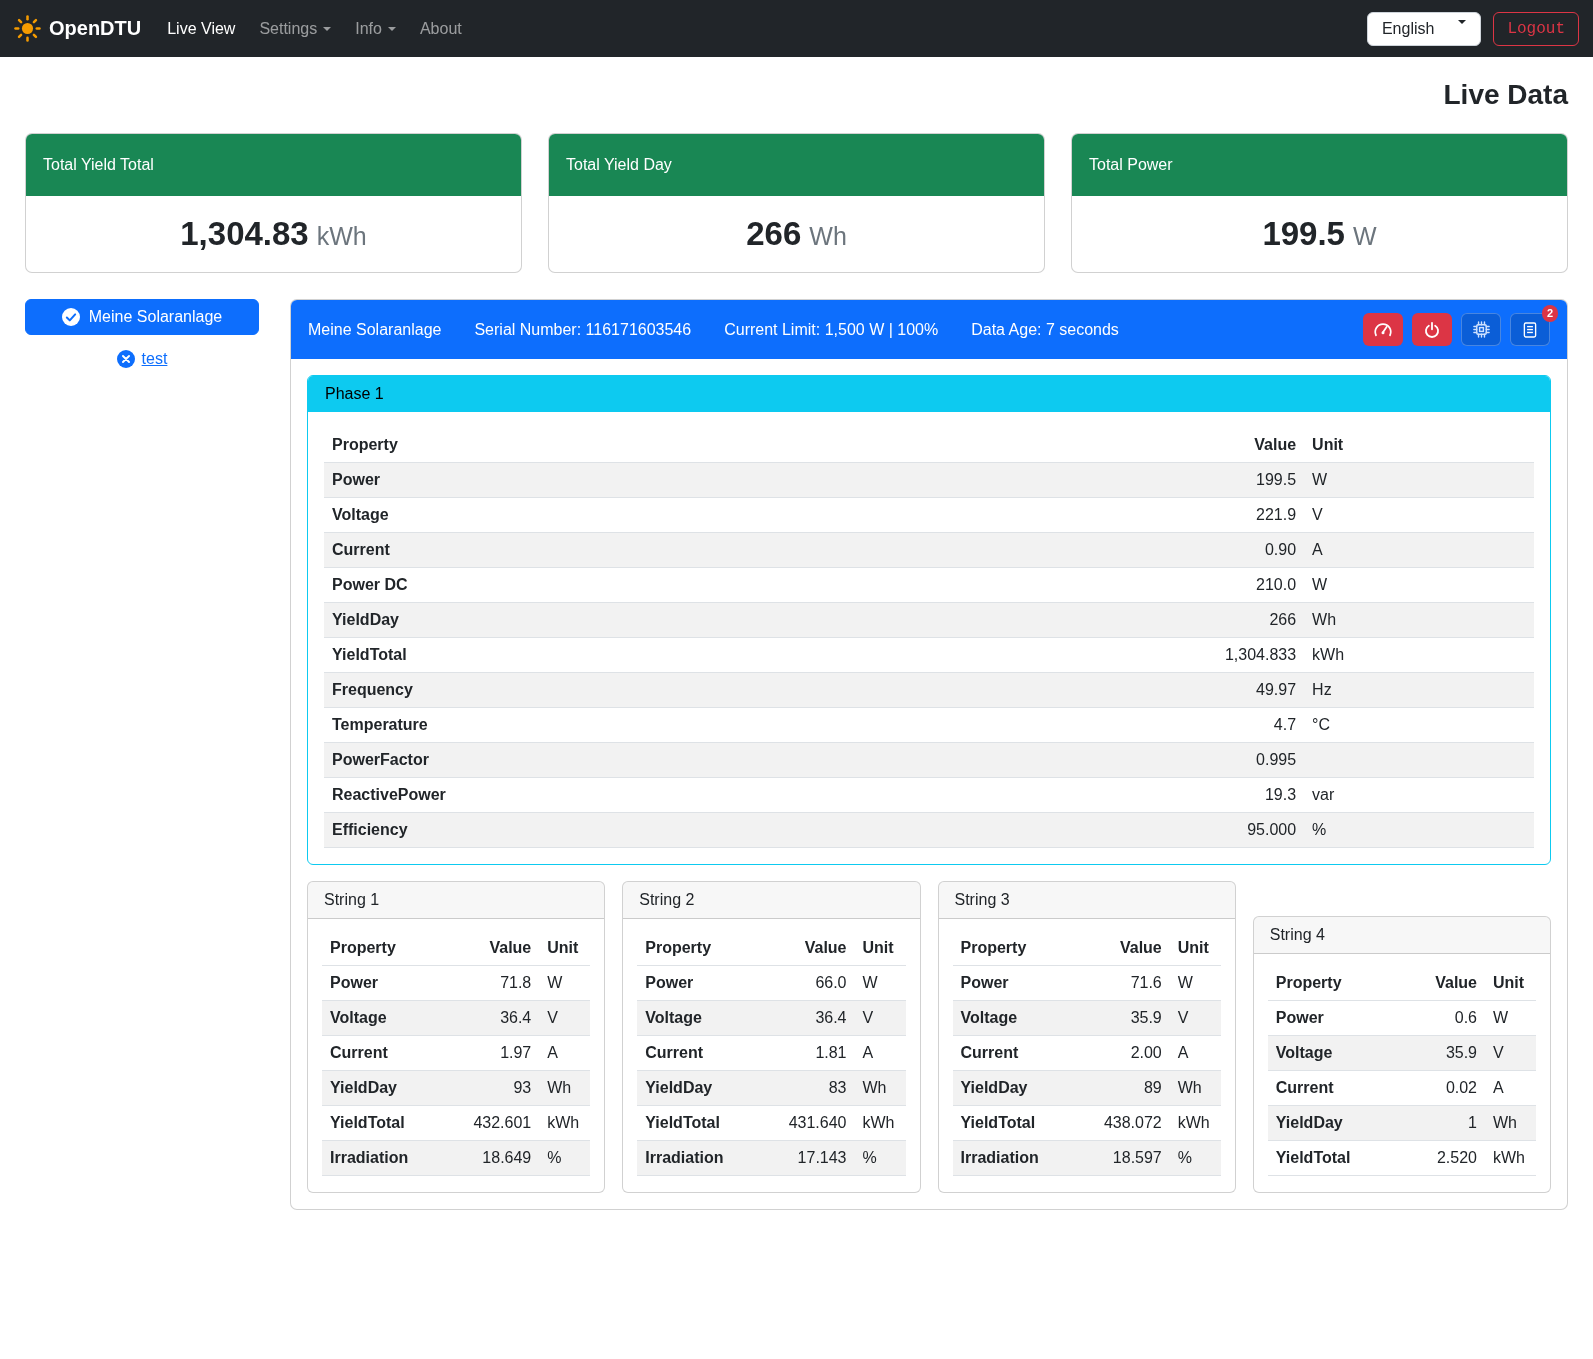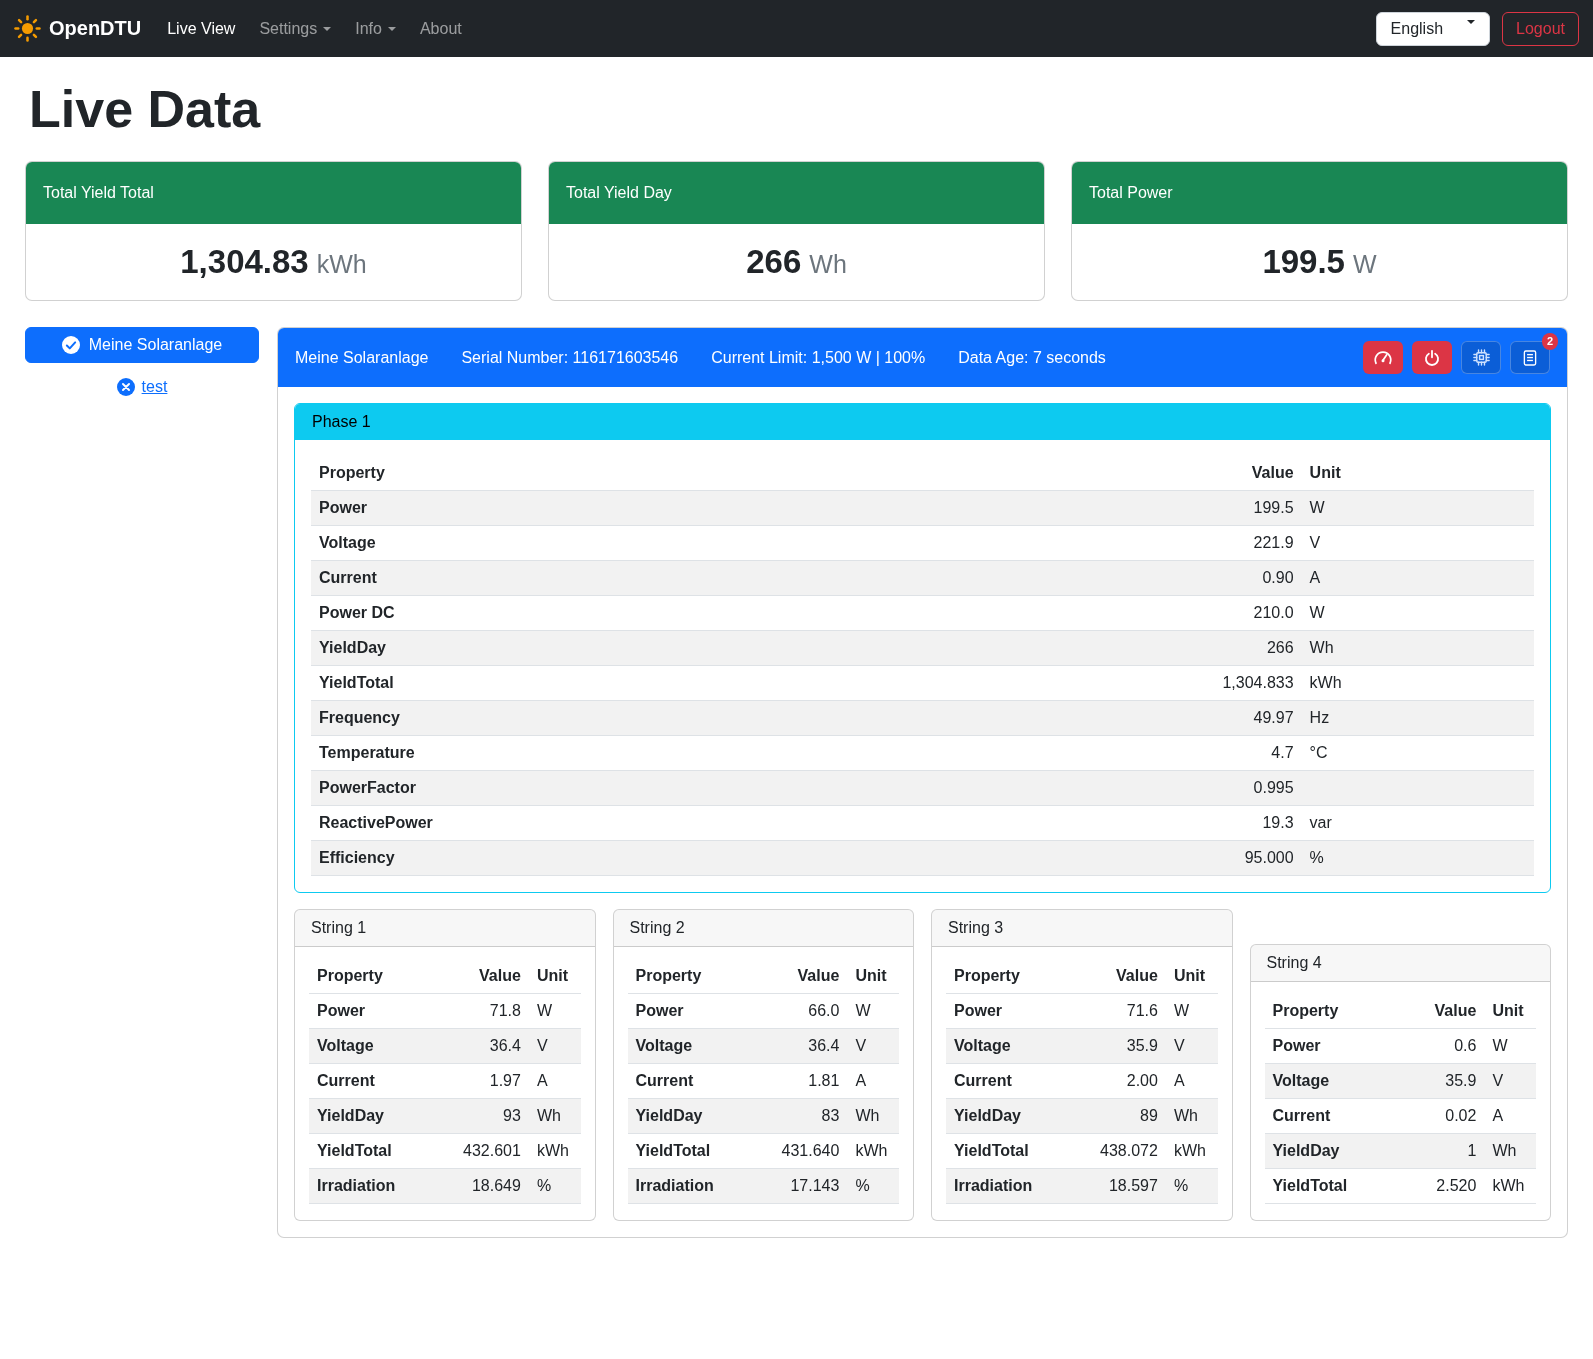--- a/index.html
+++ b/index.html
@@ -58,27 +58,27 @@
     gap: 18px;
     cursor: pointer;
   }
   .btn-logout {
     background: transparent;
     color: #dc3545;
     border: 1px solid #dc3545;
     border-radius: 6px;
     padding: 7px 13px;
     font-size: 16px;
-    font-family: Liberation Sans, sans-serif;
+    font-family: Liberation Mono, monospace;
     cursor: pointer;
   }
 
   
   .container { padding: 10px 25px 25px 25px; }
-  h1.page-title { font-size: 52px; font-weight: 700; margin: 12px 0 22px 4px; }
+  h1.page-title { font-size: 28px; font-weight: 700; margin: 12px 0 22px 4px; text-align: right; }
 
   
   .summary-row {
     display: grid;
     grid-template-columns: repeat(3, 1fr);
     gap: 26px;
     margin-bottom: 26px;
   }
   .card {
     background: #fff;
@@ -89,21 +89,21 @@
     background: #198754;
     color: #fff;
     padding: 22px 17px;
     border-radius: 6px 6px 0 0;
   }
   .summary-body { padding: 19px 16px; text-align: center; }
   .summary-value { font-size: 33px; font-weight: 700; }
   .summary-unit { font-size: 25px; color: #6c757d; margin-left: 8px; font-weight: 400; }
 
   
-  .layout { display: flex; gap: 18px; align-items: flex-start; }
+  .layout { display: flex; gap: 31px; align-items: flex-start; }
   .sidebar { flex: 0 0 234px; }
   .inverter-btn {
     width: 100%;
     background: #0d6efd;
     border: 1px solid #0d6efd;
     color: #fff;
     border-radius: 6px;
     padding: 8px 12px;
     font-size: 16px;
     font-family: inherit;

